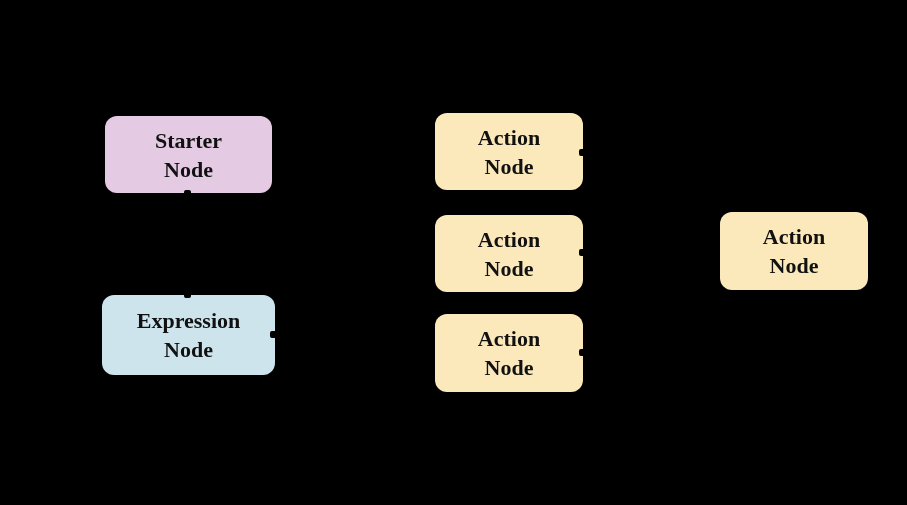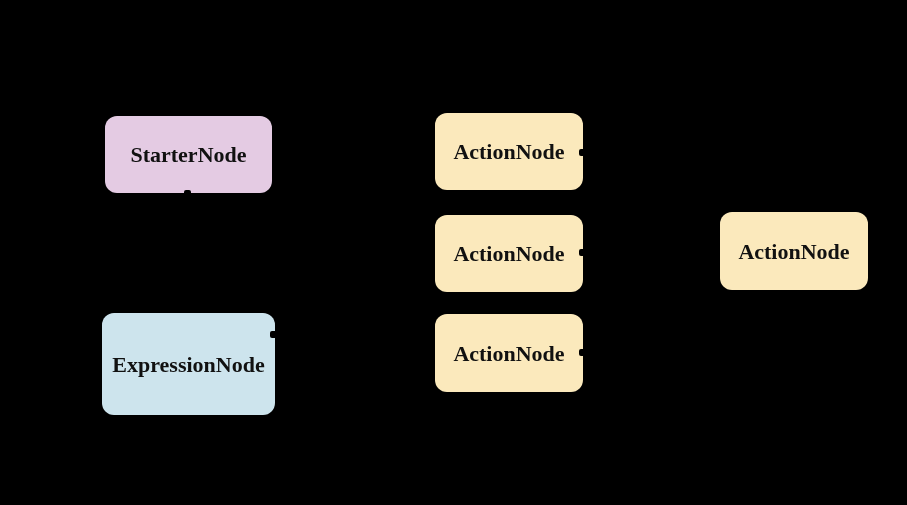--- a/index.html
+++ b/index.html
@@ -12,35 +12,35 @@
     width: 907px;
     height: 505px;
     background: #000000;
     overflow: hidden;
     font-family: "Liberation Serif", "DejaVu Serif", serif;
   }
   .node {
     position: absolute;
     border-radius: 12px;
     display: flex;
-    flex-direction: row;
+    flex-direction: column;
     align-items: center;
     justify-content: center;
     text-align: center;
     color: #111111;
     font-weight: bold;
     font-size: 22px;
     line-height: 29px;
     box-sizing: border-box;
   }
   .node .line { display: block; }
 
   
   .pos-starter    { left: 105px; top: 116px; width: 167px; height: 77px; }
-  .pos-expression { left: 102px; top: 313px; width: 173px; height: 102px; }
+  .pos-expression { left: 102px; top: 295px; width: 173px; height: 80px; }
   .pos-action-1   { left: 435px; top: 113px; width: 148px; height: 77px; }
   .pos-action-2   { left: 435px; top: 215px; width: 148px; height: 77px; }
   .pos-action-3   { left: 435px; top: 314px; width: 148px; height: 78px; }
   .pos-action-r   { left: 720px; top: 212px; width: 148px; height: 78px; }
 
   
   .stub {
     position: absolute;
     width: 7px;
     height: 7px;

